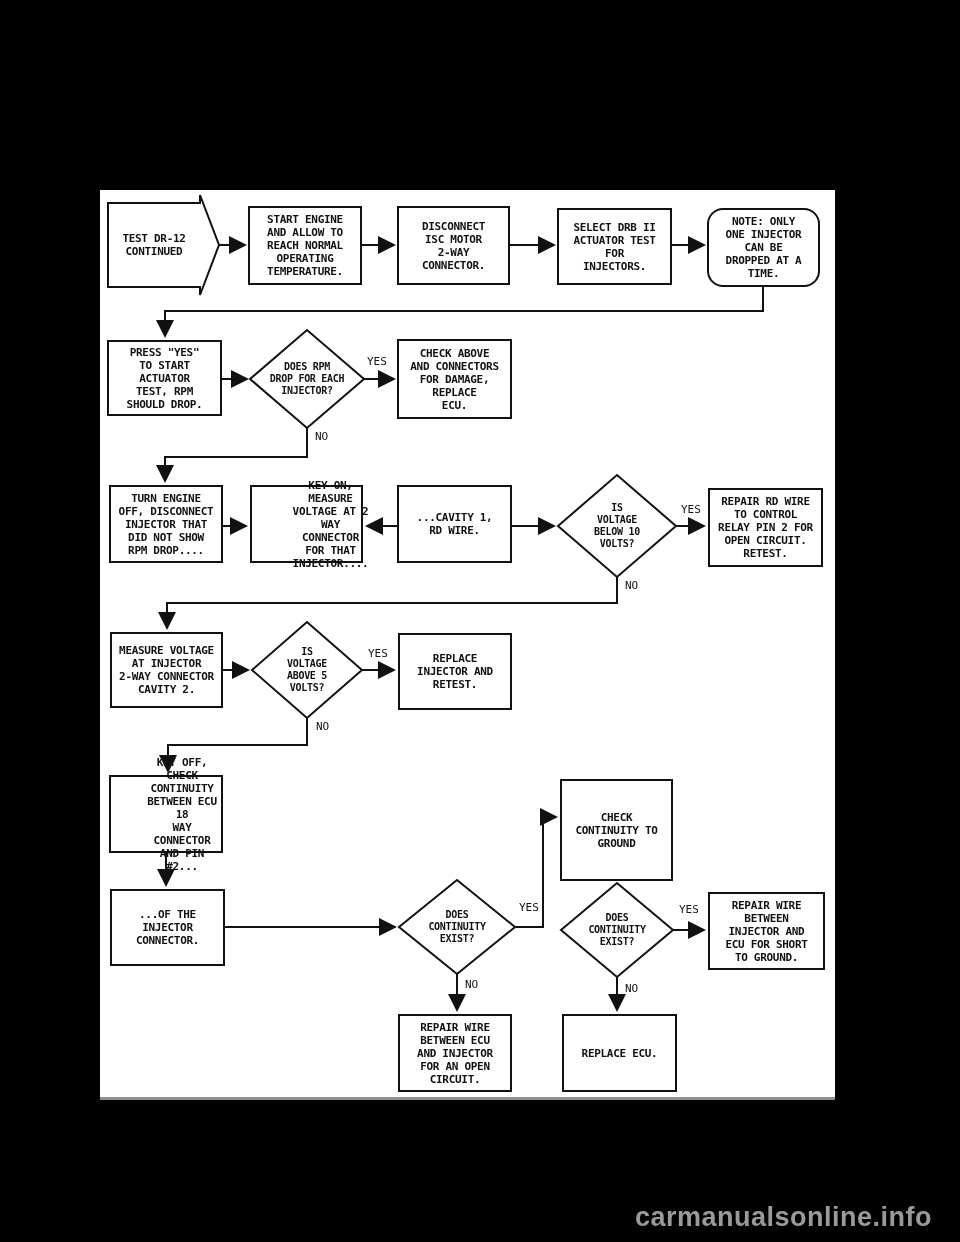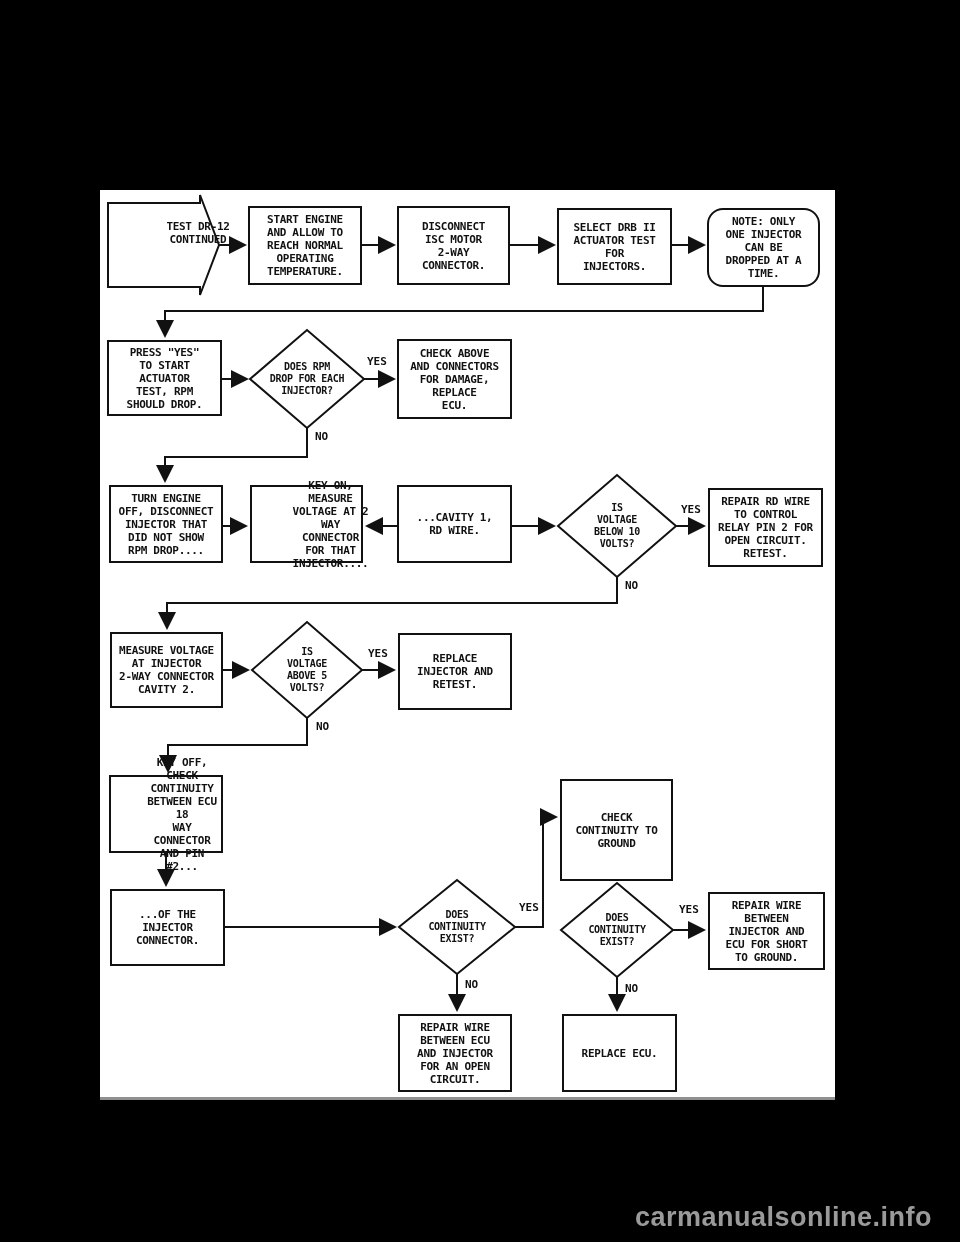--- a/index.html
+++ b/index.html
@@ -40,21 +40,21 @@
     position:absolute;
     transform:translate(-50%,-50%);
     color:#111;
     font-size:10px;font-weight:bold;line-height:12px;
     letter-spacing:-0.3px;
     text-align:center;white-space:pre-line;
   }
   .branch-label{
     position:absolute;
     color:#111;
-    font-size:11px;font-weight:bold;line-height:12px;
+    font-size:11px;font-weight:normal;line-height:12px;
   }
   svg.wires{position:absolute;left:0;top:0;width:735px;height:907px;}
   svg.wires polyline{fill:none;stroke:#111;stroke-width:2;}
   svg.wires polygon.shape{fill:#fff;stroke:#111;stroke-width:2;}
   #watermark{
     position:absolute;top:1202px;right:28px;
     color:#9a9a9a;
     font-family:"Liberation Sans","DejaVu Sans",sans-serif;
     font-size:27px;font-weight:bold;letter-spacing:0.5px;
   }
@@ -97,21 +97,21 @@
     <polyline marker-end="url(#ah)" points="207,528 207,555 68,555 68,581"></polyline>
     <polyline marker-end="url(#ah)" points="66,663 66,695"></polyline>
     <polyline marker-end="url(#ah)" points="125,737 295,737"></polyline>
     <polyline marker-end="url(#ah)" points="415,737 443,737 443,627 456,627"></polyline>
     <polyline marker-end="url(#ah)" points="517,668 517,689"></polyline>
     <polyline marker-end="url(#ah)" points="357,784 357,820"></polyline>
     <polyline marker-end="url(#ah)" points="573,740 604,740"></polyline>
     <polyline marker-end="url(#ah)" points="517,787 517,820"></polyline>
   </svg>
 
-  <div class="pentagon-text" style="left:8px;top:1px;width:92px;height:84px;padding-left:44px;">TEST DR-12
+  <div class="pentagon-text" style="left:8px;top:13px;width:92px;height:84px;">TEST DR-12
 CONTINUED</div>
 
   <div class="node" style="left:148px;top:16px;width:114px;height:79px;">START ENGINE
 AND ALLOW TO
 REACH NORMAL
 OPERATING
 TEMPERATURE.</div>
 
   <div class="node" style="left:297px;top:16px;width:113px;height:79px;">DISCONNECT
 ISC MOTOR

